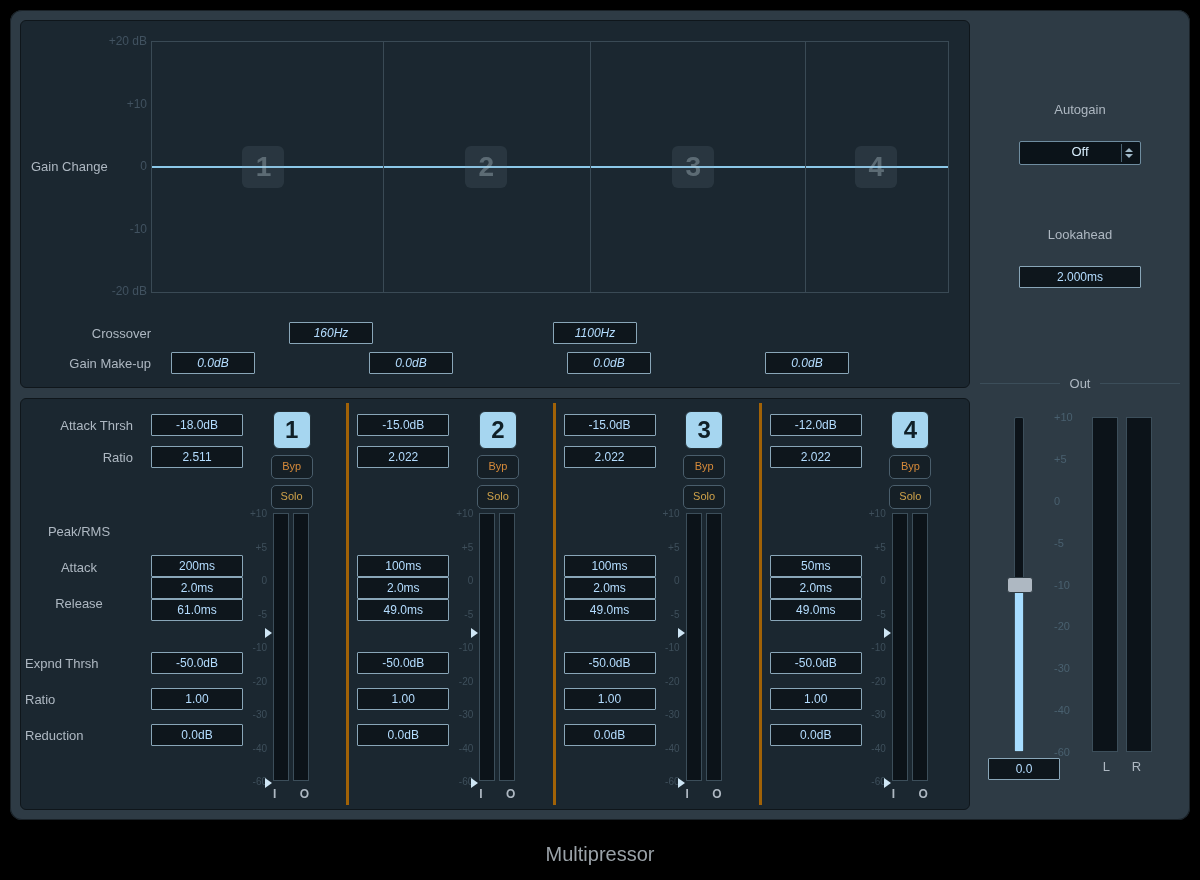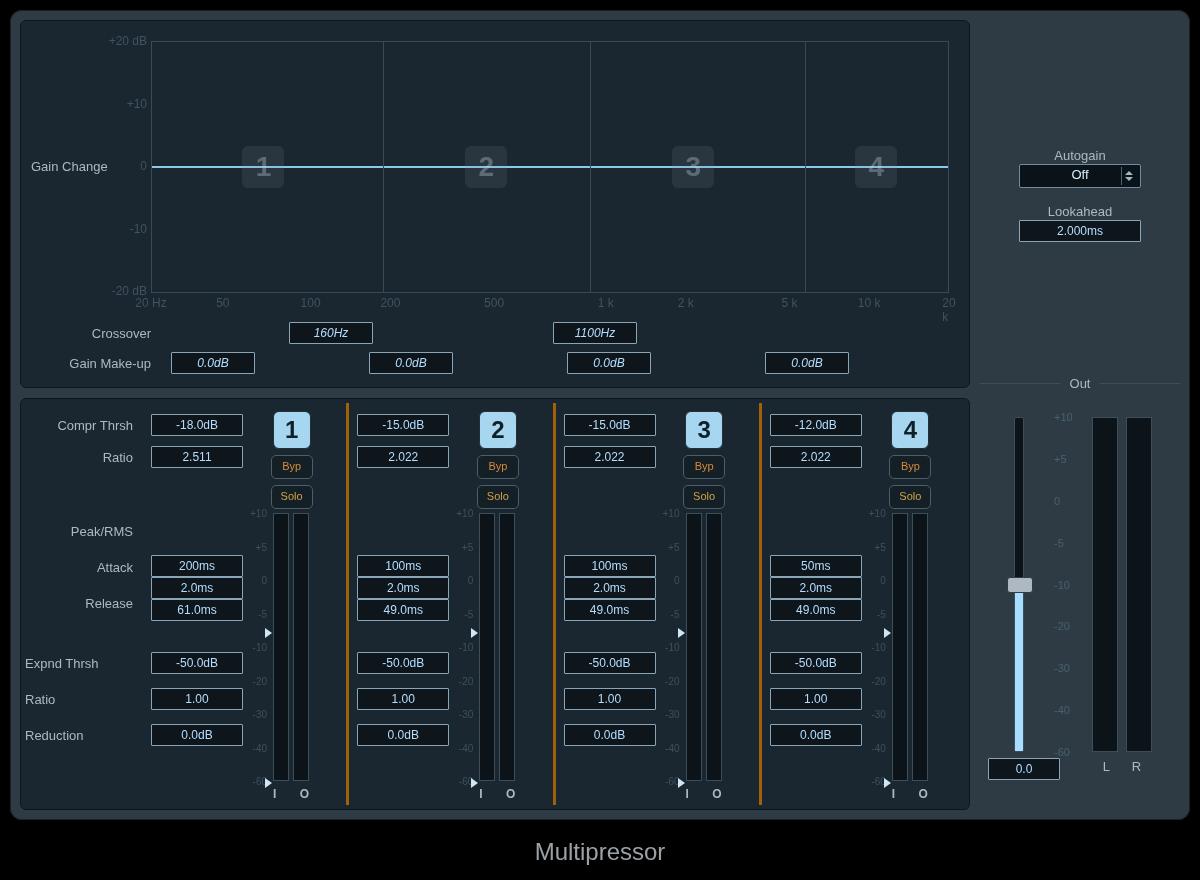--- a/index.html
+++ b/index.html
@@ -20,21 +20,21 @@
 .xticks{position:absolute;left:130px;right:20px;top:20px;height:250px;}
 .under-rows{position:absolute;left:10px;right:20px;top:296px;}
 .under-row{display:flex;align-items:center;height:28px;margin-top:2px;}
 .under-row .rlabel{width:120px;text-align:right;padding-right:6px;color:#aeb8c2;}
 .under-row .slots{flex:1;display:flex;font-style:italic;}
 .valuebox{background:#0e161c;border:1px solid #89a6b8;color:#b4ddff;text-align:center;height:20px;line-height:20px;font-size:12px;min-width:82px;border-radius:1px;}
 .bands-area{flex:1;display:flex;padding:4px;gap:0;}
 .labels-col{width:118px;display:flex;flex-direction:column;padding-top:6px;}
 .labels-col .sec1{height:64px;display:flex;flex-direction:column;justify-content:space-around;align-items:flex-end;padding-right:10px;}
 .labels-col .gap0{height:40px;}
-.labels-col .sec2{height:108px;display:flex;flex-direction:column;justify-content:space-around;align-items:flex-end;padding-right:10px;}
+.labels-col .sec2{height:108px;display:flex;flex-direction:column;justify-content:space-around;align-items:center;padding-right:10px;}
 .labels-col .gap1{height:24px;}
 .labels-col .sec3{height:108px;display:flex;flex-direction:column;justify-content:space-around;padding-right:10px;}
 .labels-col span{color:#aeb8c2;}
 .band{flex:1;border-left:3px solid #a16207;padding:6px 6px 4px 8px;display:flex;min-width:0;}
 .band:first-of-type{border-left:none;}
 .band .col-a{width:92px;display:flex;flex-direction:column;}
 .band .col-a .sec-top{height:64px;display:flex;flex-direction:column;justify-content:space-around;}
 .band .col-a .gap0{height:40px;}
 .band .col-a .sec-dyn{height:108px;display:flex;flex-direction:column;justify-content:flex-end;}
 .band .col-a .gap1{height:24px;}
@@ -44,41 +44,41 @@
 .mini-btn{width:40px;height:22px;background:#151f26;border:1px solid #4a5e6c;border-radius:5px;color:#d68a3a;font-size:11px;text-align:center;line-height:20px;margin-top:6px;cursor:pointer;}
 .mini-btn.solo{color:#cfa24a;}
 .meter-wrap{position:relative;flex:1;width:100%;margin-top:4px;}
 .meter-scale{position:absolute;left:0;top:0;bottom:20px;width:26px;color:#3e4f5b;font-size:10px;}
 .meter-scale div{position:absolute;right:2px;transform:translateY(-50%);} 
 .meter-bar{position:absolute;left:30px;top:0;bottom:20px;width:14px;background:#0c1319;border:1px solid #3c4e5a;}
 .meter-bar.out{left:50px;}
 .io-lab{position:absolute;bottom:0;left:30px;width:36px;display:flex;justify-content:space-between;color:#aeb8c2;font-size:12px;font-weight:bold;}
 .tri{position:absolute;width:0;height:0;left:22px;}
 .tri.r{border-top:5px solid transparent;border-bottom:5px solid transparent;border-left:7px solid #cfe6f5;}
-.right-top{height:350px;display:flex;flex-direction:column;align-items:center;justify-content:center;gap:1px;}
+.right-top{height:350px;display:flex;flex-direction:column;align-items:center;justify-content:center;gap:24px;}
 .right-top .lbl{color:#aeb8c2;}
 .dropdown{width:120px;height:22px;background:#0b1319;border:1px solid #6f8da0;color:#d8eefc;position:relative;text-align:center;line-height:20px;border-radius:2px;}
 .dropdown .caret{position:absolute;right:4px;top:2px;bottom:2px;width:14px;border-left:1px solid #4c6474;display:flex;flex-direction:column;align-items:center;justify-content:center;gap:2px;}
 .caret .up{width:0;height:0;border-left:4px solid transparent;border-right:4px solid transparent;border-bottom:4px solid #9fb8c8;}
 .caret .dn{width:0;height:0;border-left:4px solid transparent;border-right:4px solid transparent;border-top:4px solid #9fb8c8;}
 .right-bot{flex:1;display:flex;flex-direction:column;align-items:center;}
 .out-head{width:100%;display:flex;align-items:center;color:#aeb8c2;margin:6px 0 6px 0;}
 .out-head .line{flex:1;height:1px;background:#3c4e5a;}
 .out-head span{padding:0 10px;}
 .out-body{flex:1;width:100%;position:relative;}
 .slider-track{position:absolute;left:34px;top:20px;bottom:58px;width:8px;background:#0c1319;border:1px solid #3c4e5a;border-radius:2px;}
 .slider-fill{position:absolute;left:0;right:0;bottom:0;height:48%;background:#a7ddff;}
 .slider-thumb{position:absolute;left:-8px;width:24px;height:14px;background:#aeb8c2;border:1px solid #303c44;border-radius:3px;top:50%;transform:translateY(-50%);} 
 .out-scale{position:absolute;left:74px;top:20px;bottom:58px;width:34px;color:#49606f;font-size:11px;}
 .out-scale div{position:absolute;left:0;transform:translateY(-50%);} 
 .out-meters{position:absolute;left:112px;top:20px;bottom:58px;width:60px;display:flex;gap:8px;}
 .out-meters .m{flex:1;background:#0c1319;border:1px solid #3c4e5a;}
 .lr{position:absolute;left:112px;bottom:36px;width:60px;display:flex;justify-content:space-around;color:#aeb8c2;font-size:13px;}
 .out-value{position:absolute;left:8px;bottom:30px;}
-.caption{position:absolute;left:0;right:0;bottom:14px;text-align:center;color:#9aa2a8;font-size:24px;}
+.caption{position:absolute;left:0;right:0;bottom:14px;text-align:center;color:#9aa2a8;font-size:20px;}
 </style>
 </head>
 <body>
 
 <div class="win">
  <div class="panel">
   <div class="left">
 
    <div class="box graph-area">
     <span class="gain-change">Gain Change</span>
@@ -92,32 +92,20 @@
     <div class="graph" id="graph">
       <div class="hline"></div>
     <div class="xline" style="left: 29%;"></div>
             <div class="xline" style="left: 55%;"></div>
             <div class="xline" style="left: 82%;"></div>
             <div class="band-badge" style="left: 14%;">1</div>
             <div class="band-badge" style="left: 42%;">2</div>
             <div class="band-badge" style="left: 68%;">3</div>
             <div class="band-badge" style="left: 91%;">4</div>
           </div>
-    <div class="xticks" id="xticks">
-            <div class="xtick" style="left: 0%;">20 Hz</div>
-            <div class="xtick" style="left: 9%;">50</div>
-            <div class="xtick" style="left: 20%;">100</div>
-            <div class="xtick" style="left: 30%;">200</div>
-            <div class="xtick" style="left: 43%;">500</div>
-            <div class="xtick" style="left: 57%;">1 k</div>
-            <div class="xtick" style="left: 67%;">2 k</div>
-            <div class="xtick" style="left: 80%;">5 k</div>
-            <div class="xtick" style="left: 90%;">10 k</div>
-            <div class="xtick" style="left: 100%;">20 k</div>
-          </div>
 
     <div class="under-rows">
      <div class="under-row">
        <div class="rlabel">Crossover</div>
        <div class="slots" id="xover-slots">
                 <div style="flex: 1 1 0%; display: flex; justify-content: center;"></div>
                 <div style="flex: 1 1 0%; display: flex; justify-content: flex-start;">
                   <div style="position: relative; left: -50%;">
                     <div class="valuebox">160Hz</div>
                   </div>
@@ -145,21 +133,21 @@
                   <div class="valuebox">0.0dB</div>
                 </div>
               </div>
      </div>
     </div>
    </div>
 
    <div class="box bands-area">
      <div class="labels-col">
        <div class="sec1">
-         <span>Compr Thrsh</span>
+         <span>Attack Thrsh</span>
          <span>Ratio</span>
        </div>
        <div class="gap0"></div>
        <div class="sec2">
          <span>Peak/RMS</span>
          <span>Attack</span>
          <span>Release</span>
        </div>
        <div class="gap1"></div>
        <div class="sec3">

